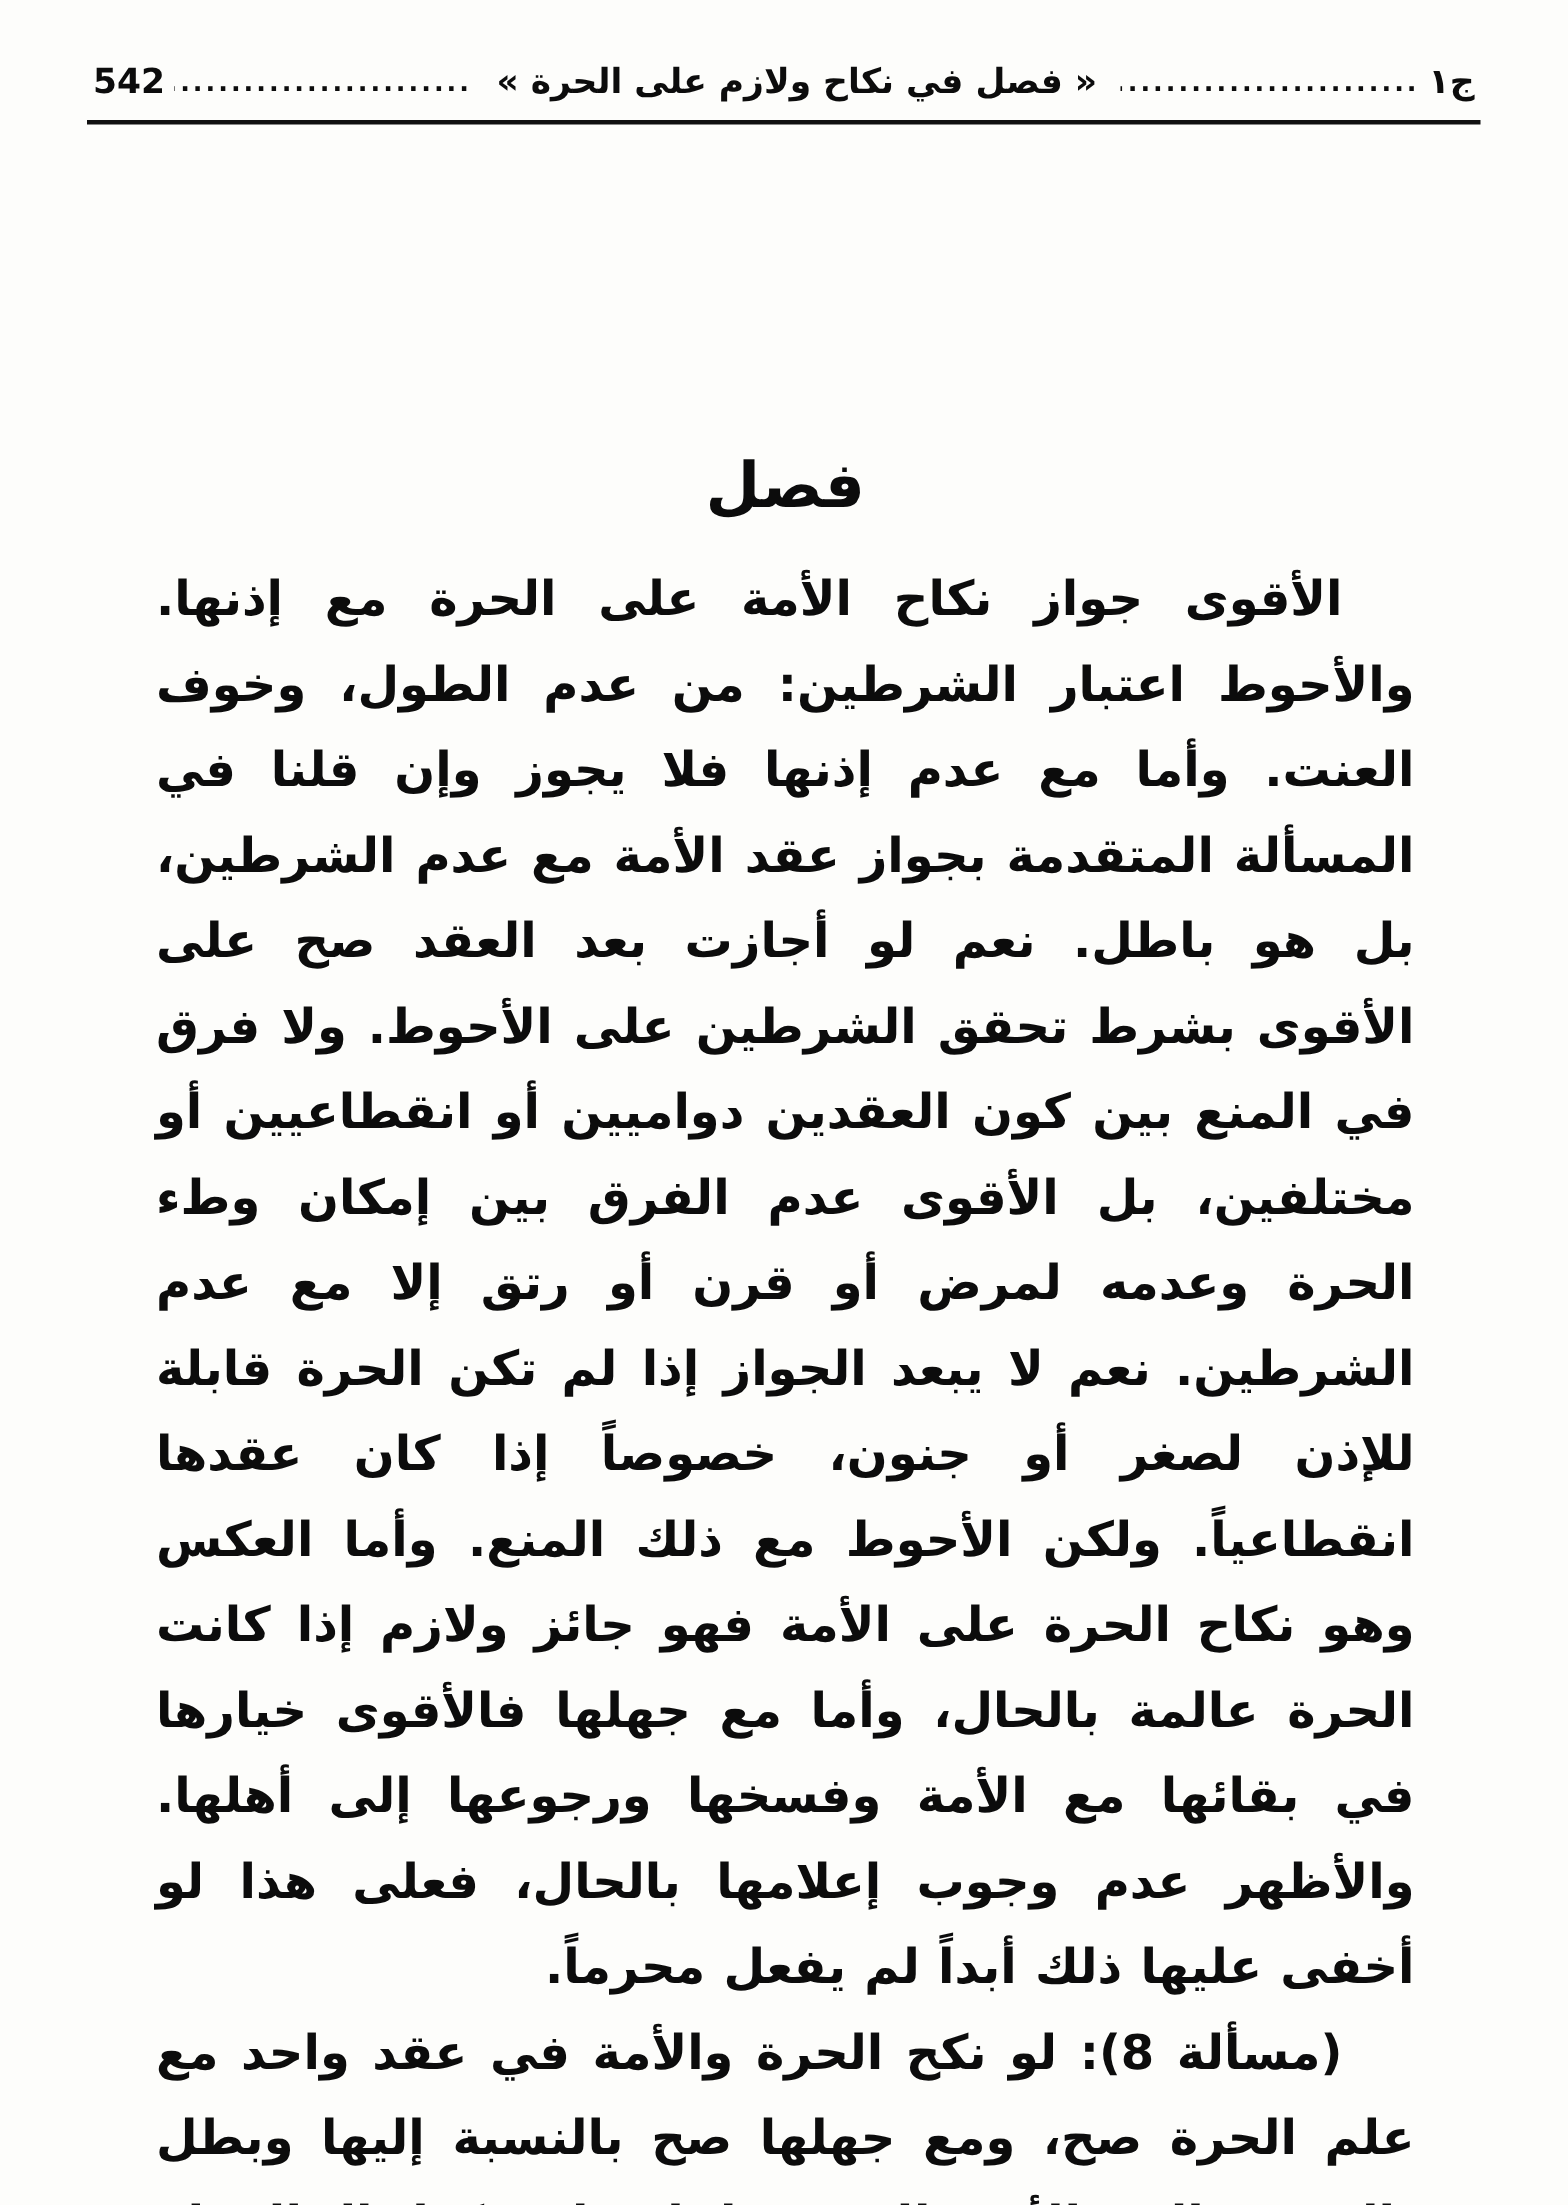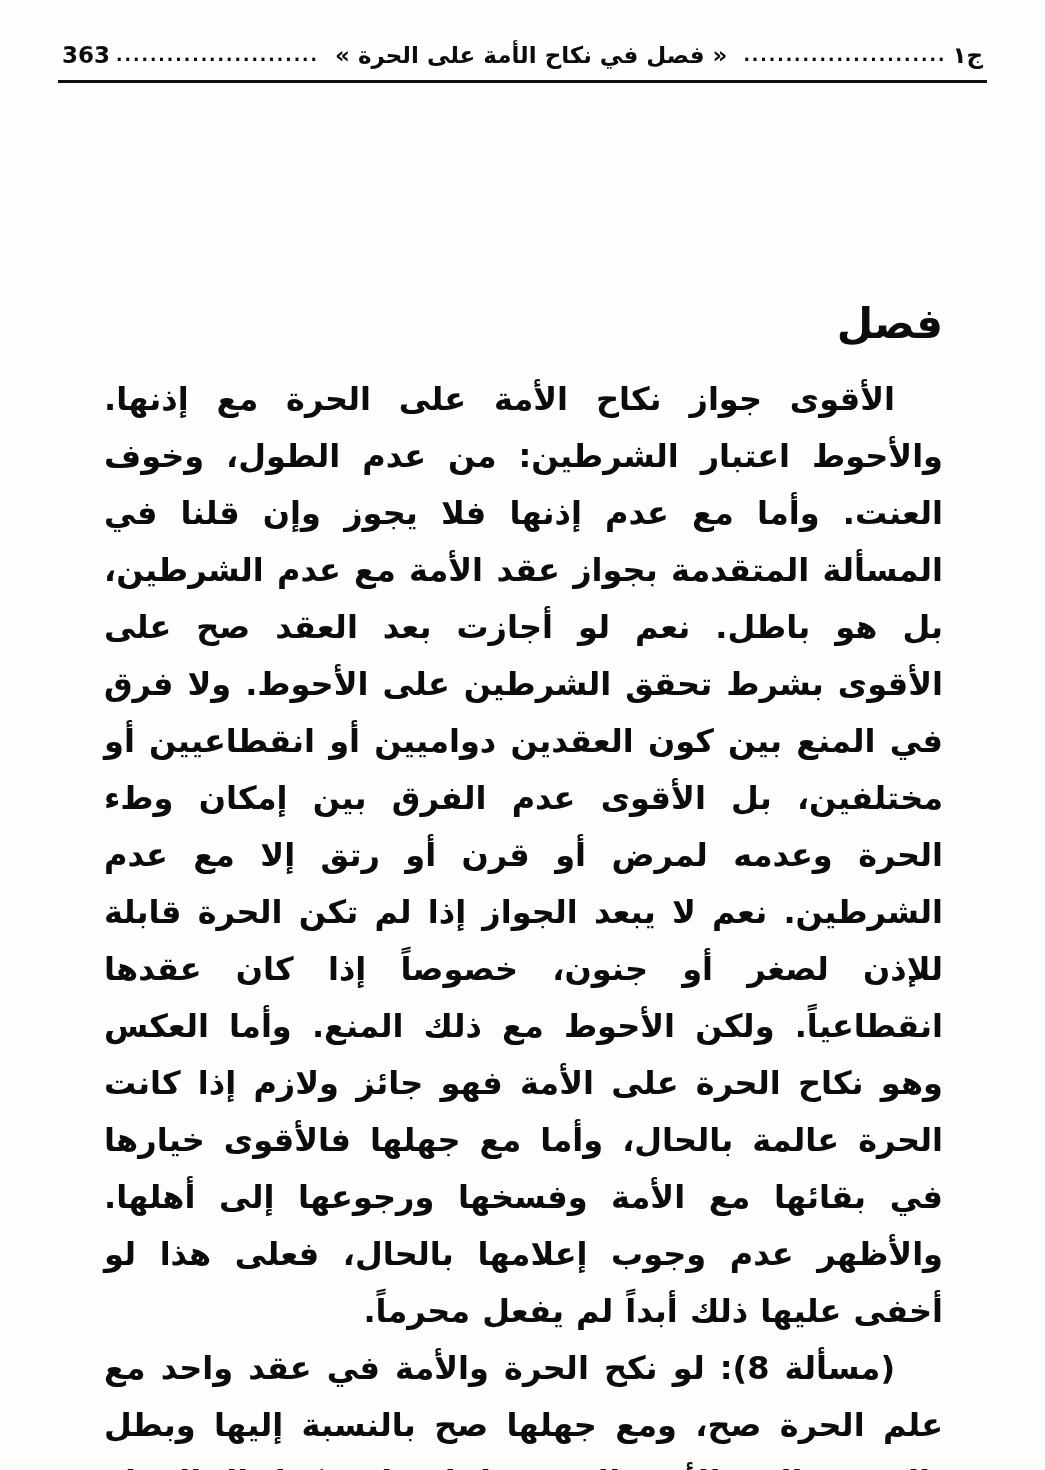--- a/index.html
+++ b/index.html
@@ -55,20 +55,21 @@
     border-top: 3px solid #101010;
     height: 0;
   }
   
   .content {
     direction: rtl;
     padding: 0 102px 0 104px;
   }
   .section-title {
     margin: 218px 0 24px 0;
+    text-align: center;
     font-size: 42px;
     font-weight: bold;
     line-height: 1.1;
   }
   .para {
     margin: 0;
     font-size: 32px;
     font-weight: bold;
     line-height: 57px;
     text-align: justify;
@@ -78,23 +79,23 @@
   }
 </style>
 </head>
 <body>
 
 <div class="page">
 
   <header class="page-header">
     <span class="vol">ج١</span>
     <span class="dots">........................................................................................................................................</span>
-    <span class="chapter">« فصل في نكاح الأمة على الحرة »</span>
+    <span class="chapter">« فصل في نكاح ولازم على الحرة »</span>
     <span class="dots">........................................................................................................................................</span>
-    <span class="pagenum">363</span>
+    <span class="pagenum">542</span>
   </header>
 
   <div class="header-rule"></div>
 
   <main class="content">
     <h1 class="section-title">فصل</h1>
 
     <p class="para">الأقوى جواز نكاح الأمة على الحرة مع إذنها. والأحوط اعتبار الشرطين: من عدم الطول، وخوف العنت. وأما مع عدم إذنها فلا يجوز وإن قلنا في المسألة المتقدمة بجواز عقد الأمة مع عدم الشرطين، بل هو باطل. نعم لو أجازت بعد العقد صح على الأقوى بشرط تحقق الشرطين على الأحوط. ولا فرق في المنع بين كون العقدين دواميين أو انقطاعيين أو مختلفين، بل الأقوى عدم الفرق بين إمكان وطء الحرة وعدمه لمرض أو قرن أو رتق إلا مع عدم الشرطين. نعم لا يبعد الجواز إذا لم تكن الحرة قابلة للإذن لصغر أو جنون، خصوصاً إذا كان عقدها انقطاعياً. ولكن الأحوط مع ذلك المنع. وأما العكس وهو نكاح الحرة على الأمة فهو جائز ولازم إذا كانت الحرة عالمة بالحال، وأما مع جهلها فالأقوى خيارها في بقائها مع الأمة وفسخها ورجوعها إلى أهلها. والأظهر عدم وجوب إعلامها بالحال، فعلى هذا لو أخفى عليها ذلك أبداً لم يفعل محرماً.</p>
 
     <p class="para">(مسألة 8): لو نكح الحرة والأمة في عقد واحد مع علم الحرة صح، ومع جهلها صح بالنسبة إليها وبطل بالنسبة إلى الأمة إلا مع إجازتها. وكذا الحال لو تزوجهما بعقدين في زمان واحد على الأقوى.</p>

